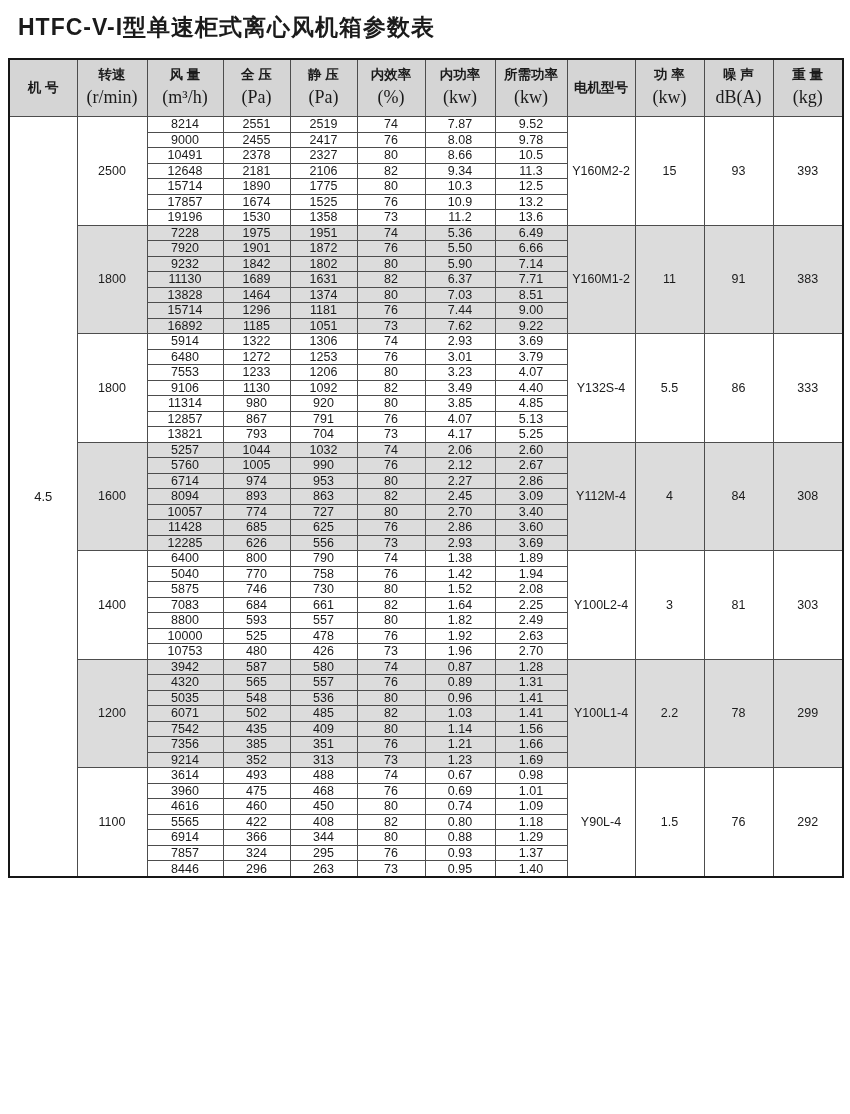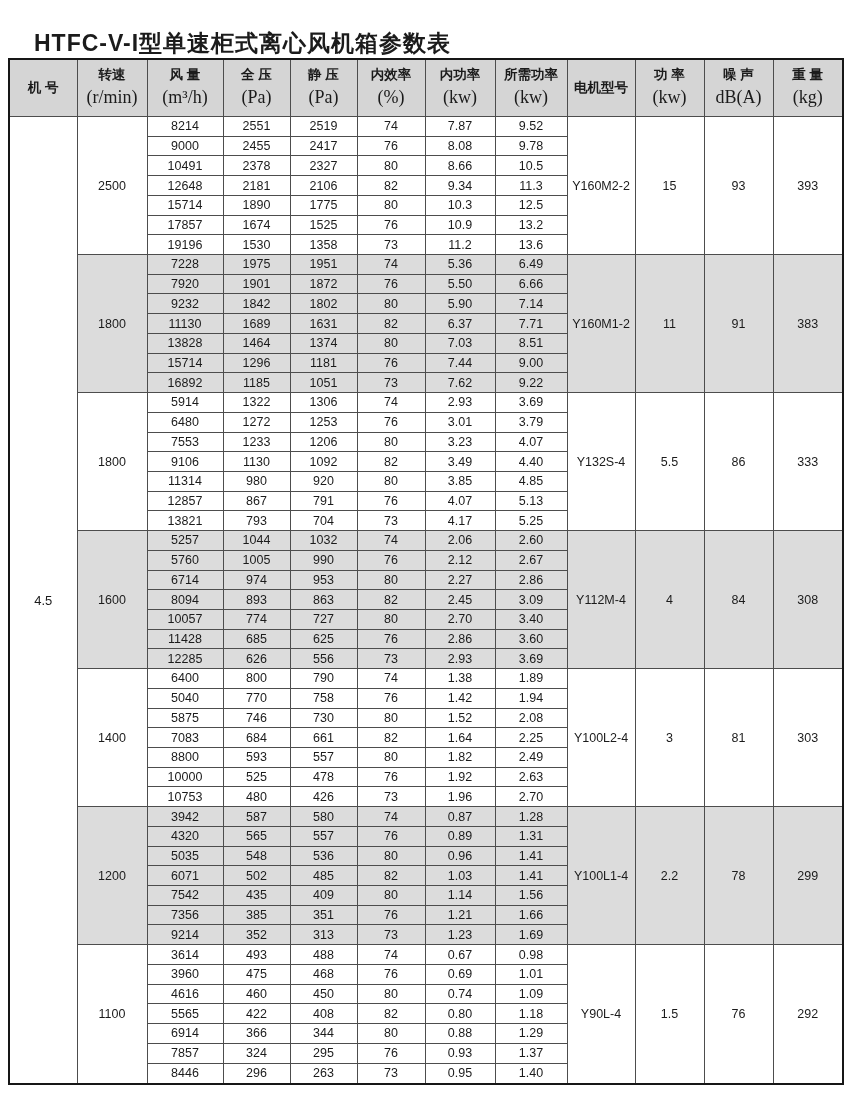--- a/index.html
+++ b/index.html
@@ -8,32 +8,32 @@
     width: 850px;
     height: 1114px;
     background: var(--page-bg, #ffffff);
     font-family: "Liberation Sans", "DejaVu Sans", sans-serif;
     overflow: hidden;
   }
   .title {
     position: absolute;
     left: 18px;
     top: 12px;
-    margin: 16px;
+    margin: 0;
     font-size: 23px;
     font-weight: bold;
     color: var(--text, #1b1b1b);
     letter-spacing: 1px;
   }
   table.param-table {
     position: absolute;
     left: 8px;
     top: 58px;
     width: 834px;
-    height: 1027px;
+    height: 820px;
     border-collapse: collapse;
     table-layout: fixed;
     border: 2px solid var(--frame, #161616);
   }
   .param-table th, .param-table td {
     border: 1px solid var(--grid, #4d4d4d);
     text-align: center;
     vertical-align: middle;
     padding: 0;
     color: var(--text, #1b1b1b);

